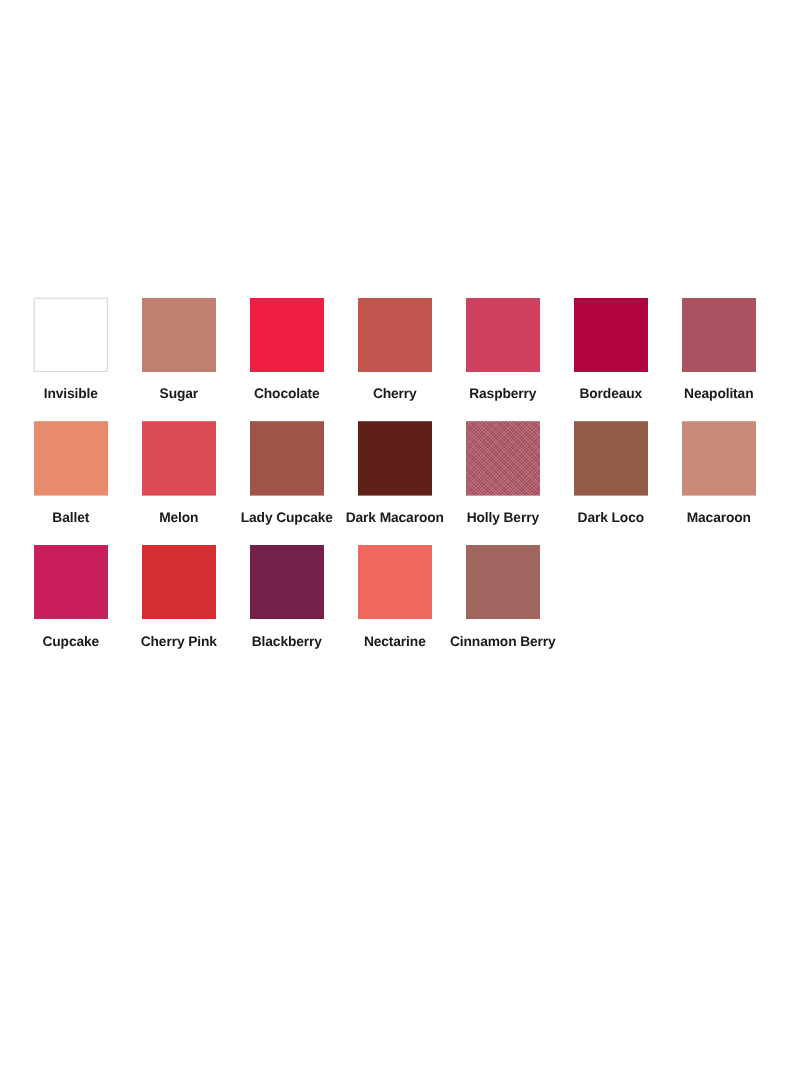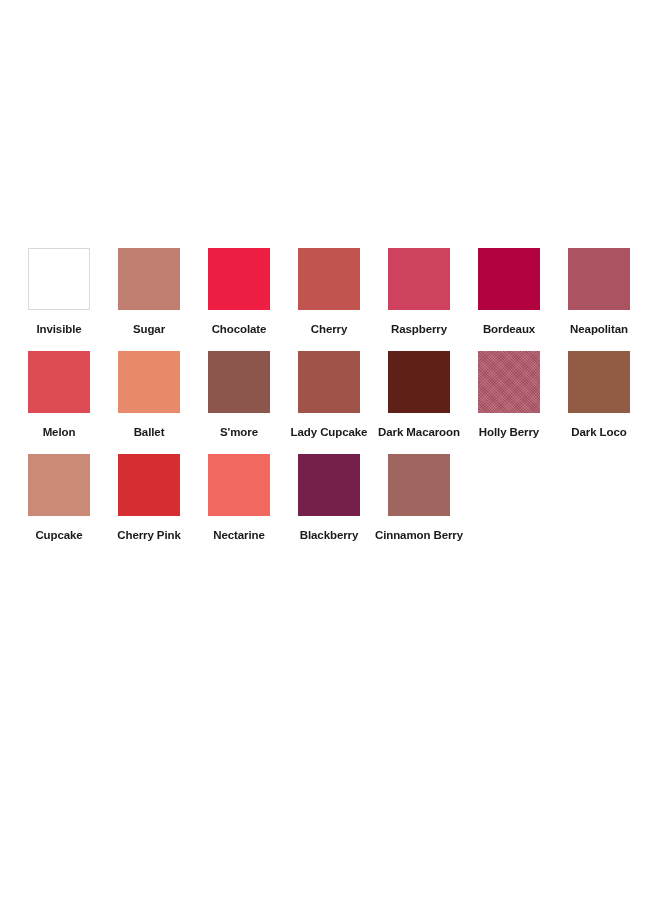--- a/index.html
+++ b/index.html
@@ -98,61 +98,61 @@
       </div>
       <div class="swatch-cell">
         <div class="swatch-chip" style="background-color: rgb(177, 3, 64);"></div>
         <div class="swatch-label">Bordeaux</div>
       </div>
       <div class="swatch-cell">
         <div class="swatch-chip" style="background-color: rgb(171, 83, 96);"></div>
         <div class="swatch-label">Neapolitan</div>
       </div>
       <div class="swatch-cell">
-        <div class="swatch-chip" style="background-color: rgb(221, 76, 84);"></div>
-        <div class="swatch-label">Melon</div>
-      </div>
-      <div class="swatch-cell">
         <div class="swatch-chip" style="background-color: rgb(231, 139, 108);"></div>
         <div class="swatch-label">Ballet</div>
       </div>
       <div class="swatch-cell">
-        <div class="swatch-chip" style="background-color: rgb(141, 86, 77);"></div>
-        <div class="swatch-label">S'more</div>
+        <div class="swatch-chip" style="background-color: rgb(221, 76, 84);"></div>
+        <div class="swatch-label">Melon</div>
       </div>
       <div class="swatch-cell">
         <div class="swatch-chip" style="background-color: rgb(160, 84, 73);"></div>
         <div class="swatch-label">Lady Cupcake</div>
       </div>
       <div class="swatch-cell">
         <div class="swatch-chip" style="background-color: rgb(95, 32, 24);"></div>
         <div class="swatch-label">Dark Macaroon</div>
       </div>
       <div class="swatch-cell">
         <div class="swatch-chip textured" style="background-color: rgb(177, 85, 102);"></div>
         <div class="swatch-label">Holly Berry</div>
       </div>
       <div class="swatch-cell">
         <div class="swatch-chip" style="background-color: rgb(145, 91, 69);"></div>
         <div class="swatch-label">Dark Loco</div>
       </div>
       <div class="swatch-cell">
         <div class="swatch-chip" style="background-color: rgb(203, 138, 120);"></div>
+        <div class="swatch-label">Macaroon</div>
+      </div>
+      <div class="swatch-cell">
+        <div class="swatch-chip" style="background-color: rgb(201, 30, 93);"></div>
         <div class="swatch-label">Cupcake</div>
       </div>
       <div class="swatch-cell">
         <div class="swatch-chip" style="background-color: rgb(214, 45, 50);"></div>
         <div class="swatch-label">Cherry Pink</div>
       </div>
       <div class="swatch-cell">
+        <div class="swatch-chip" style="background-color: rgb(117, 32, 74);"></div>
+        <div class="swatch-label">Blackberry</div>
+      </div>
+      <div class="swatch-cell">
         <div class="swatch-chip" style="background-color: rgb(241, 105, 94);"></div>
         <div class="swatch-label">Nectarine</div>
-      </div>
-      <div class="swatch-cell">
-        <div class="swatch-chip" style="background-color: rgb(117, 32, 74);"></div>
-        <div class="swatch-label">Blackberry</div>
       </div>
       <div class="swatch-cell">
         <div class="swatch-chip" style="background-color: rgb(160, 101, 94);"></div>
         <div class="swatch-label">Cinnamon Berry</div>
       </div>
     </div>
 </div>
 
 </body></html>

